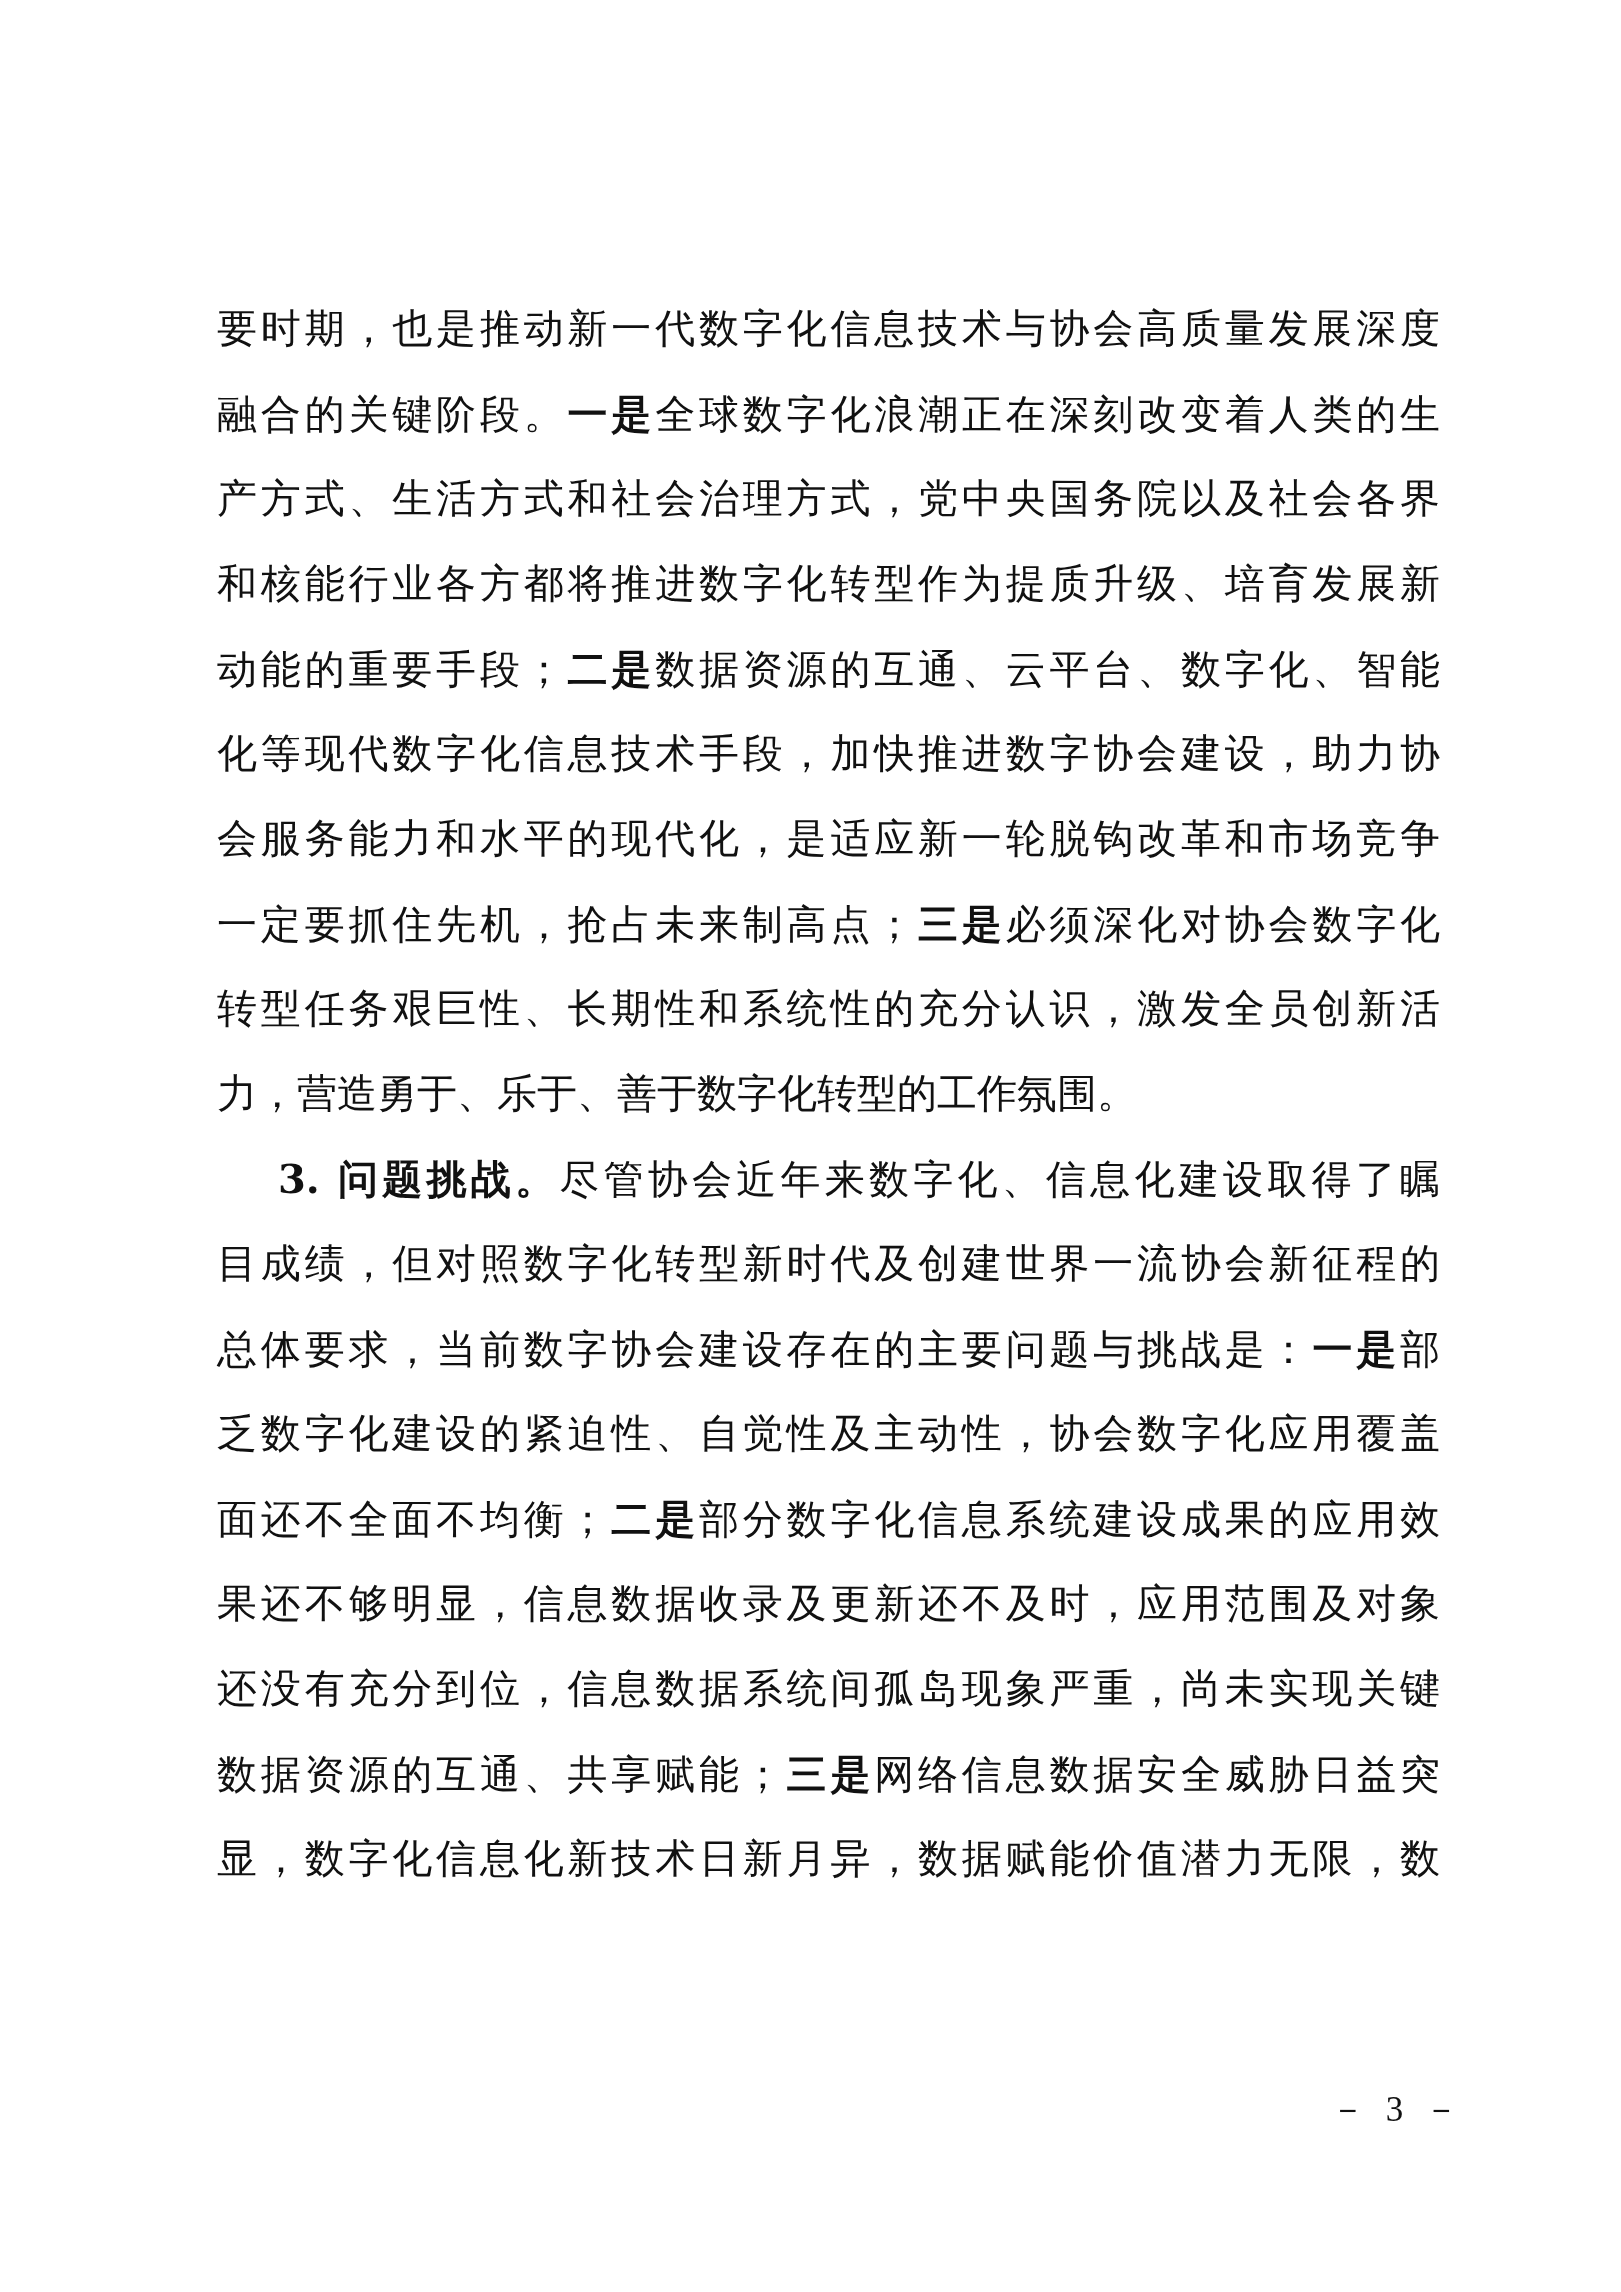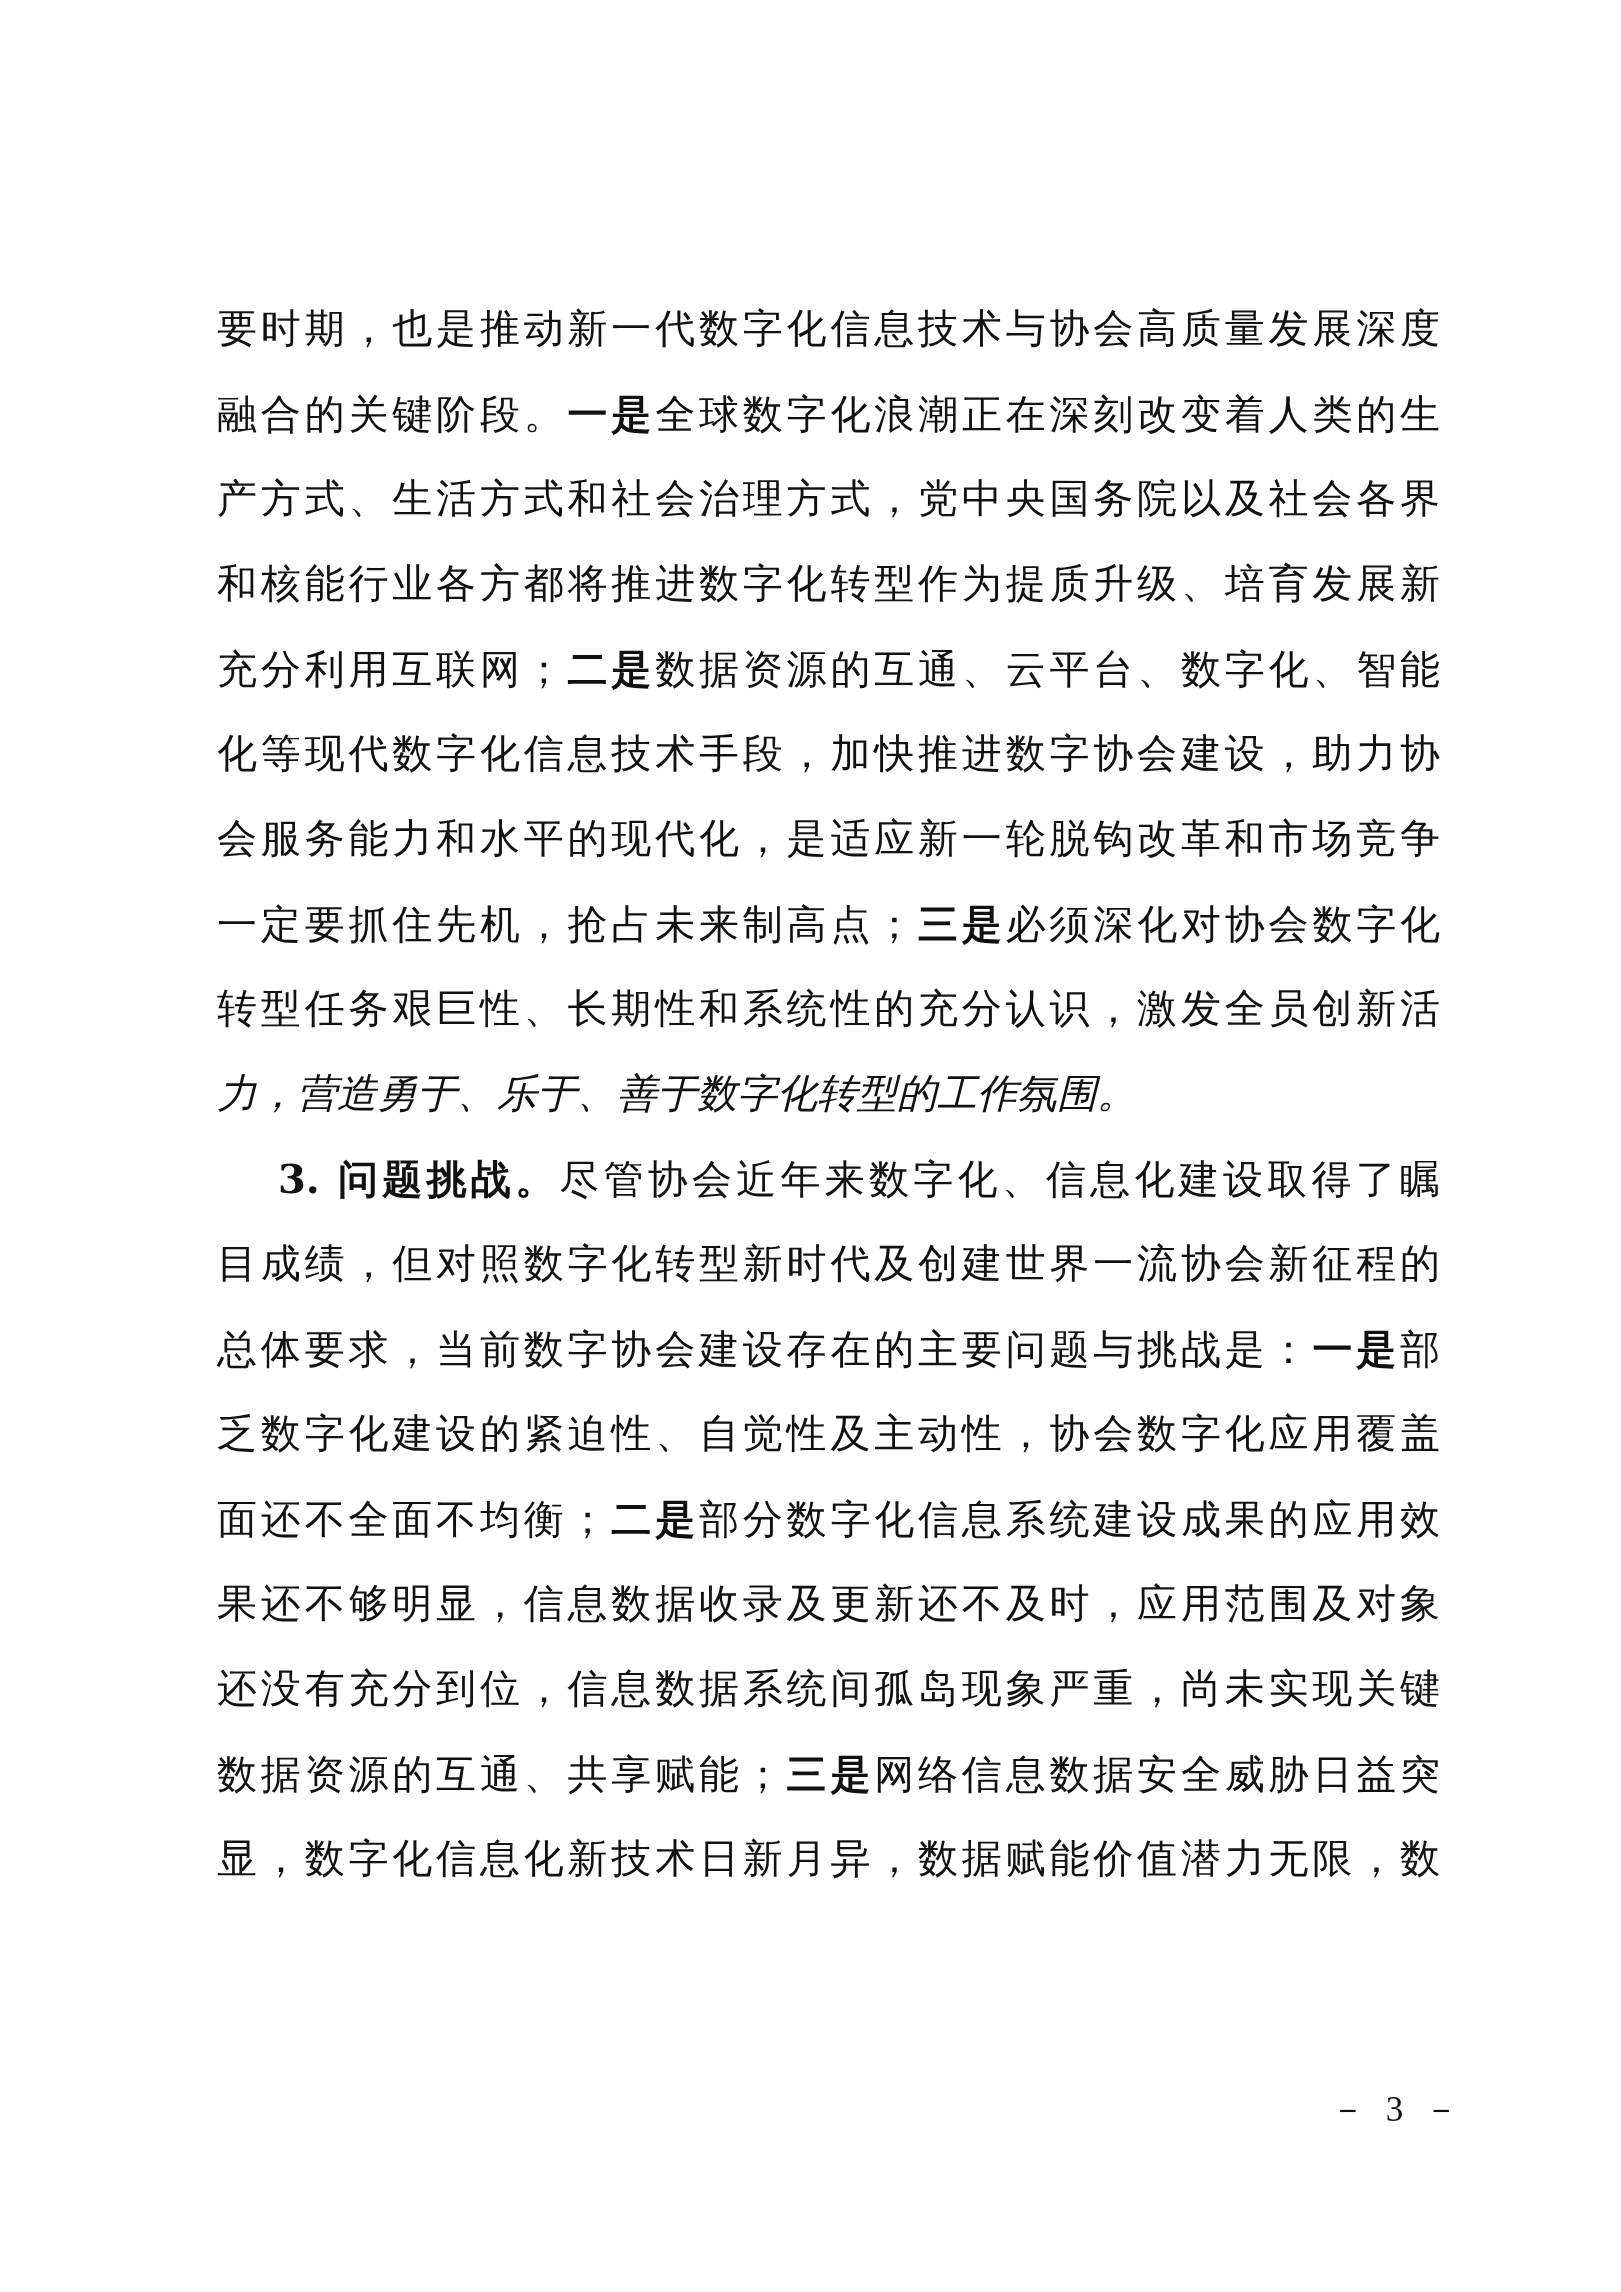--- a/index.html
+++ b/index.html
@@ -34,21 +34,20 @@
     line-height: 69px;
     font-size: 40px;
     white-space: nowrap;
     text-align: justify;
     text-align-last: justify;
     letter-spacing: 0;
     display: block;
   }
   .line.last {
     text-align-last: left;
-    font-style: italic;
   }
   .line.indent {
     padding-left: 61px;
   }
   .b {
     font-weight: bold;
   }
   .page-number {
     position: absolute;
     left: 1313px;
@@ -64,21 +63,21 @@
 </head>
 <body>
 
 <div class="page">
   <div class="body-text">
 
     <div class="line"><span>要时期，也是推动新一代数字化信息技术与协会高质量发展深度</span></div>
     <div class="line"><span>融合的关键阶段。</span><span class="b">一是</span><span>全球数字化浪潮正在深刻改变着人类的生</span></div>
     <div class="line"><span>产方式、生活方式和社会治理方式，党中央国务院以及社会各界</span></div>
     <div class="line"><span>和核能行业各方都将推进数字化转型作为提质升级、培育发展新</span></div>
-    <div class="line"><span>充分利用互联网；</span><span class="b">二是</span><span>数据资源的互通、云平台、数字化、智能</span></div>
+    <div class="line"><span>动能的重要手段；</span><span class="b">二是</span><span>数据资源的互通、云平台、数字化、智能</span></div>
     <div class="line"><span>化等现代数字化信息技术手段，加快推进数字协会建设，助力协</span></div>
     <div class="line"><span>会服务能力和水平的现代化，是适应新一轮脱钩改革和市场竞争</span></div>
     <div class="line"><span>一定要抓住先机，抢占未来制高点；</span><span class="b">三是</span><span>必须深化对协会数字化</span></div>
     <div class="line"><span>转型任务艰巨性、长期性和系统性的充分认识，激发全员创新活</span></div>
     <div class="line last"><span>力，营造勇于、乐于、善于数字化转型的工作氛围。</span></div>
     <div class="line indent"><span class="b">3. 问题挑战。</span><span>尽管协会近年来数字化、信息化建设取得了瞩</span></div>
     <div class="line"><span>目成绩，但对照数字化转型新时代及创建世界一流协会新征程的</span></div>
     <div class="line"><span>总体要求，当前数字协会建设存在的主要问题与挑战是：</span><span class="b">一是</span><span>部</span></div>
     <div class="line"><span>乏数字化建设的紧迫性、自觉性及主动性，协会数字化应用覆盖</span></div>
     <div class="line"><span>面还不全面不均衡；</span><span class="b">二是</span><span>部分数字化信息系统建设成果的应用效</span></div>

